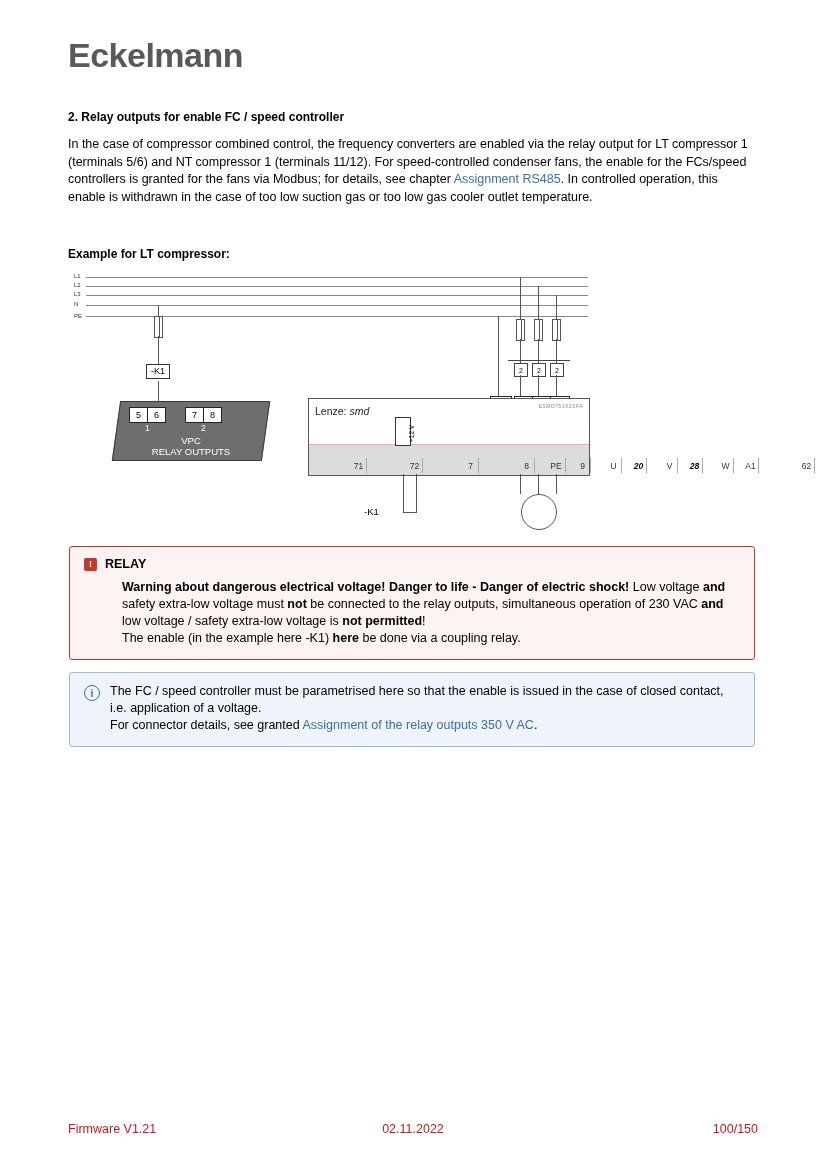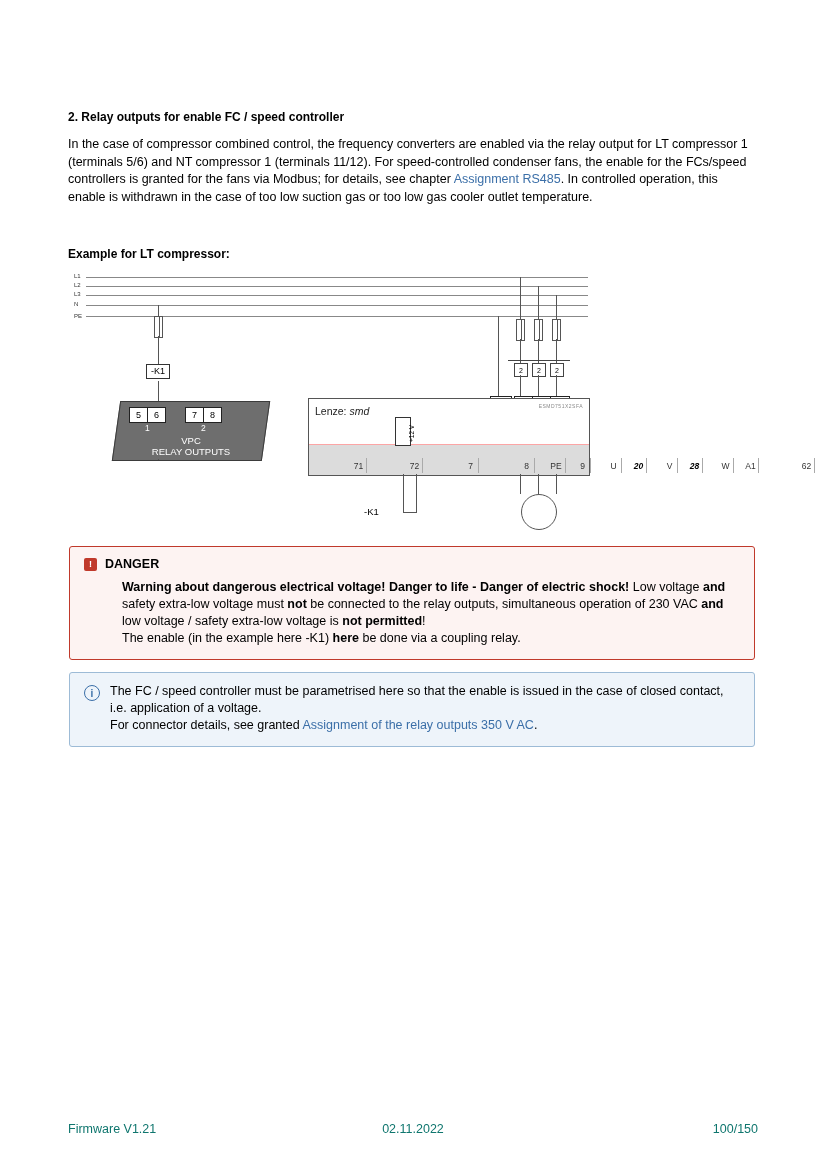--- a/index.html
+++ b/index.html
@@ -329,38 +329,39 @@
     font-size: 12.5px;
     line-height: 17px;
   }
   
   .footer {
     position: absolute;
     left: 68px;
     top: 1122px;
     width: 690px;
     font-size: 12.5px;
-    color: #0f766e;
+    color: #b91c1c;
   }
   .footer .center {
     position: absolute;
     left: 0; right: 0;
     text-align: center;
   }
   .footer .right {
     position: absolute;
     right: 0;
     text-align: right;
   }
 </style>
 </head>
 <body>
 
 <div class="page">
 
+  <div class="logo">Eckelmann</div>
 
   <div class="section-title">2. Relay outputs for enable FC / speed controller</div>
 
   <div class="body-text">
     <span>In the case of compressor combined control, the frequency converters are enabled via the relay output for LT compressor 1 (terminals 5/6) and NT compressor 1 (terminals 11/12). For speed-controlled condenser fans, the enable for the FCs/speed controllers is granted for the fans via Modbus; for details, see chapter </span><a class="link" href="#">Assignment RS485</a><span>. In controlled operation, this enable is withdrawn in the case of too low suction gas or too low gas cooler outlet temperature.</span>
   </div>
 
   <div class="example-label">Example for LT compressor:</div>
 
   <div class="diagram">
@@ -470,21 +471,21 @@
 
     <div class="vline" style="left:452px; top:206px; height:20px;"></div>
     <div class="vline" style="left:470px; top:206px; height:20px;"></div>
     <div class="vline" style="left:488px; top:206px; height:20px;"></div>
     <div class="motor-circle" style="left:453px; top:226px;"></div>
   </div>
 
   <div class="danger-box">
     <div class="danger-head">
       <div class="danger-icon">!</div>
-      <div class="danger-title">DANGER</div>
+      <div class="danger-title">RELAY</div>
     </div>
     <div class="danger-body">
       <span style="font-weight:bold;">Warning about dangerous electrical voltage! Danger to life - Danger of electric shock!</span><span> Low voltage </span><span style="font-weight:bold;">and</span><span> safety extra-low voltage must </span><span style="font-weight:bold;">not</span><span> be connected to the relay outputs, simultaneous operation of 230 VAC </span><span style="font-weight:bold;">and</span><span> low voltage / safety extra-low voltage is </span><span style="font-weight:bold;">not permitted</span><span>!</span><br>
       <span>The enable (in the example here -K1) </span><span style="font-weight:bold;">here</span><span> be done via a coupling relay.</span>
     </div>
   </div>
 
   <div class="info-box">
     <div class="info-icon">i</div>
     <div class="info-body">

